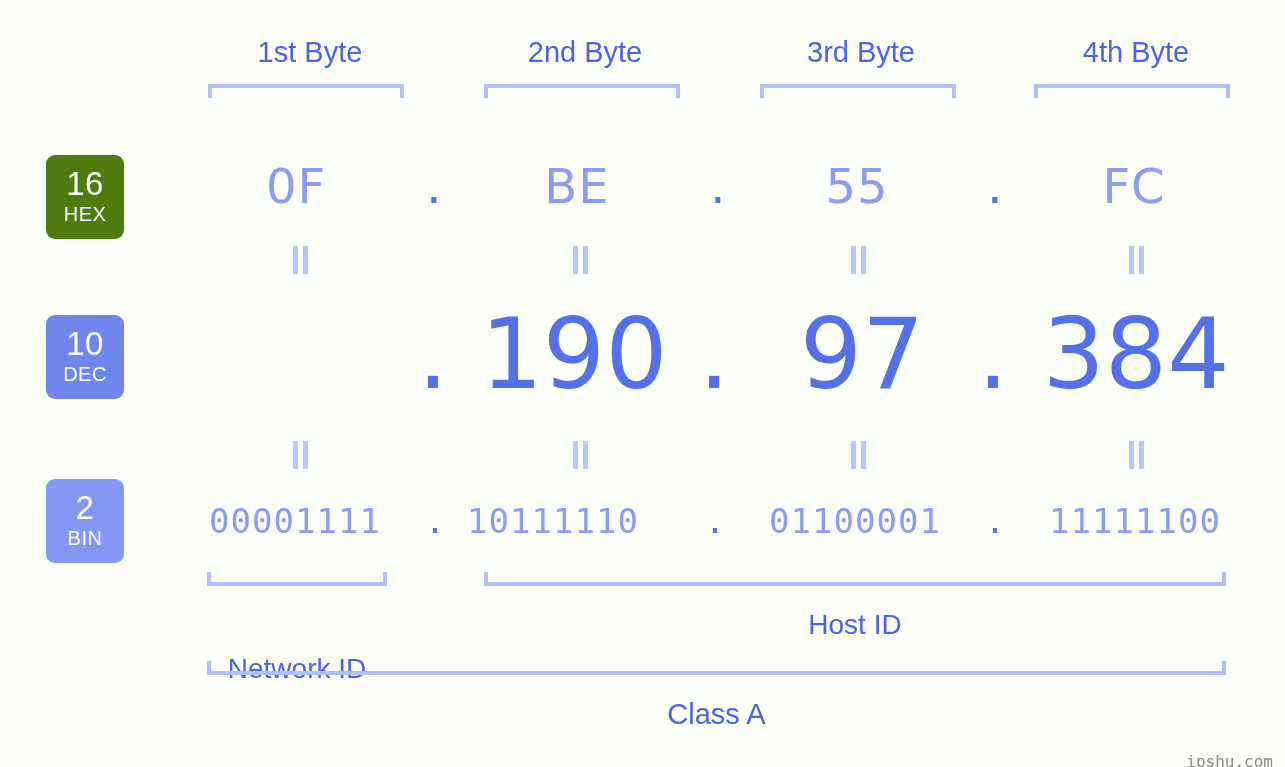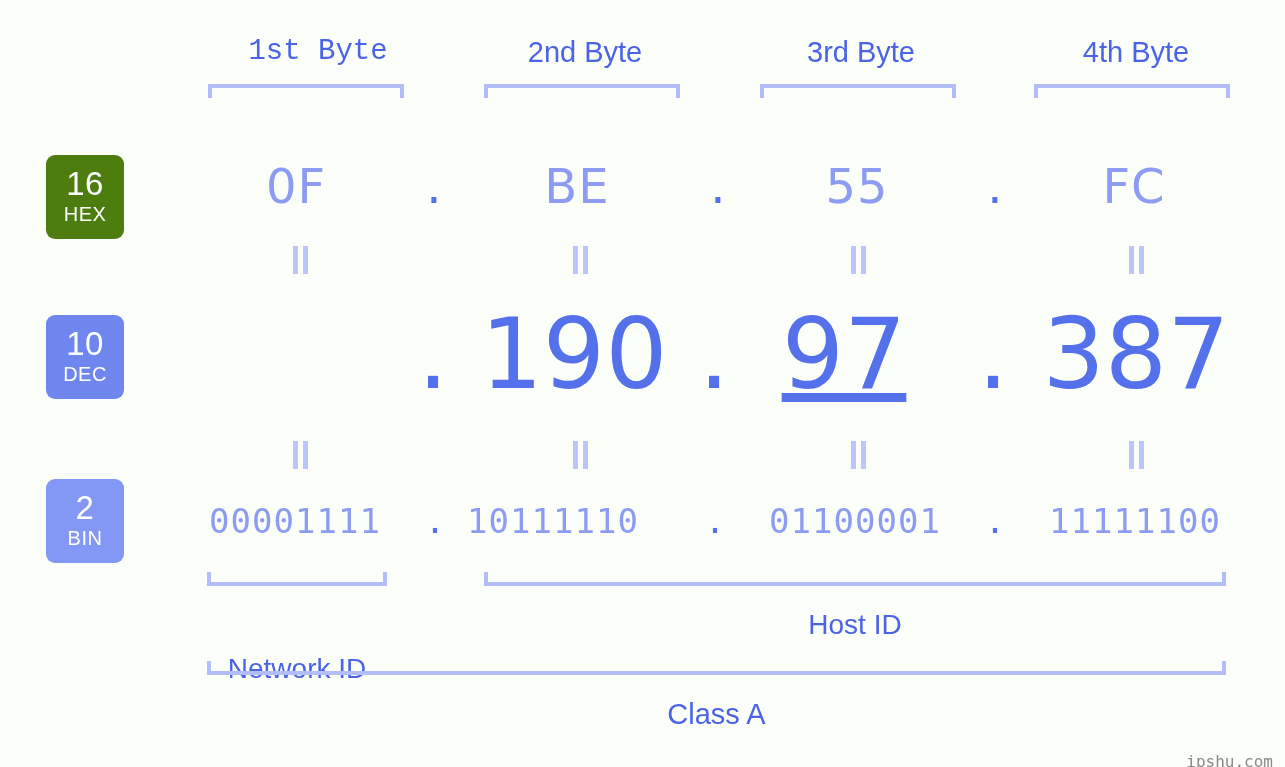--- a/index.html
+++ b/index.html
@@ -176,21 +176,21 @@
     letter-spacing: 0px;
     white-space: nowrap;
     margin-top: 40px;
   }
 </style>
 </head>
 <body>
 
 <div id="stage">
 
-  <div class="byte-label" style="left:203px; width:230px;font-family:Liberation Mono, monospace;">1st Byte</div>
+  <div class="byte-label" style="left:195px; width:230px;">1st Byte</div>
   <div class="byte-label" style="left:470px; width:230px;">2nd Byte</div>
   <div class="byte-label" style="left:746px; width:230px;">3rd Byte</div>
   <div class="byte-label" style="left:1021px; width:230px;">4th Byte</div>
 
   <div class="bracket-down" style="left:208px; top:84px; width:196px;"></div>
   <div class="bracket-down" style="left:484px; top:84px; width:196px;"></div>
   <div class="bracket-down" style="left:760px; top:84px; width:196px;"></div>
   <div class="bracket-down" style="left:1034px; top:84px; width:196px;"></div>
 
   <div class="badge" style="top:155px; height:84px; background:#4d7c0f;">
@@ -224,23 +224,23 @@
     </div>
 
   <div class="badge" style="top:315px; height:84px; background:#6f86ef;">
     <span class="num">10</span>
     <span class="rad">DEC</span>
   </div>
 
   <div class="val dec-dot" style="left:401px; top:305px; width:64px;">.</div>
   <div class="val dec-val" style="left:465px; top:305px; width:218px;">190</div>
   <div class="val dec-dot" style="left:683px; top:305px; width:62px;">.</div>
-  <div class="val dec-val" style="left:736px; top:305px; width:216px;text-decoration:underline;">97</div>
+  <div class="val dec-val" style="left:754px; top:305px; width:216px;">97</div>
   <div class="val dec-dot" style="left:961px; top:305px; width:64px;">.</div>
-  <div class="val dec-val" style="left:1025px; top:305px; width:222px;">387</div>
+  <div class="val dec-val" style="left:1025px; top:305px; width:222px;">384</div>
 
   <div class="eq" style="left:288px; top:441px;">
       <i class="a"></i>
       <i class="b"></i>
     </div>
   <div class="eq" style="left:568px; top:441px;">
       <i class="a"></i>
       <i class="b"></i>
     </div>
   <div class="eq" style="left:846px; top:441px;">

